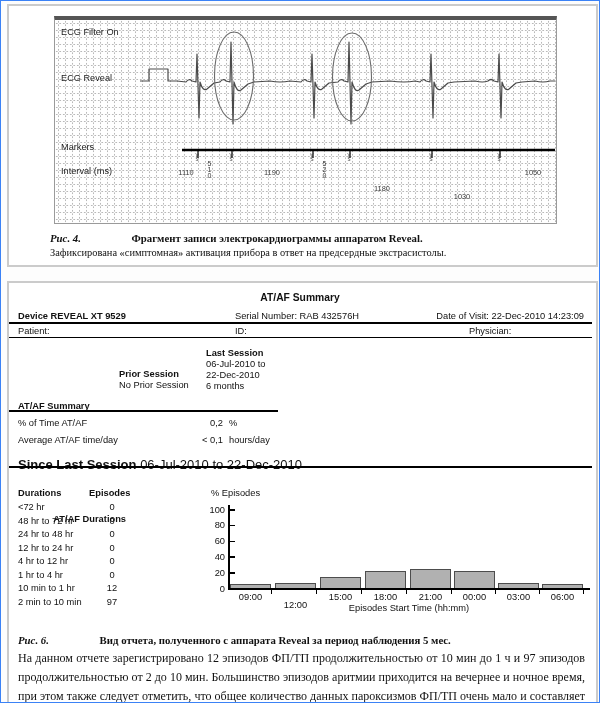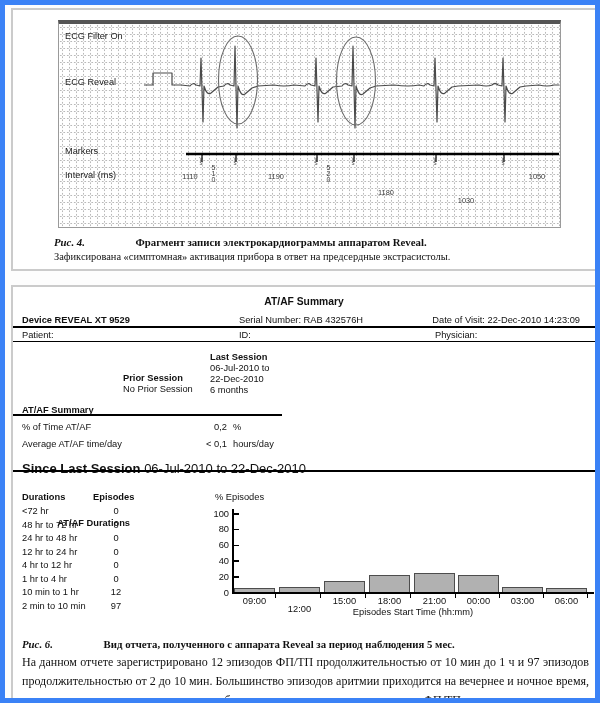--- a/index.html
+++ b/index.html
@@ -1,19 +1,19 @@
 <!DOCTYPE html>
 <html><head>
 <meta charset="utf-8">
 <style>
   html,body { margin:0; padding:0; background:#ffffff; }
   .page {
     position:relative; width:600px; height:703px; background:#fdfdfd;
     font-family:"Liberation Sans", sans-serif; color:#111;
-    overflow:hidden; border:5px solid #3b82f6; box-sizing:border-box;
+    overflow:hidden; border:1px solid #3b82f6; box-sizing:border-box;
   }
   .abs { position:absolute; }
   .figbox { position:absolute; background:#fff; border:2px solid #cbcbcb; }
 
   
   .ecg-panel {
     position:absolute; left:45px; top:10px; width:503px; height:208px;
     background-color:#fff;
     background-image:
       radial-gradient(circle, #b9b9b9 0.65px, rgba(0,0,0,0) 0.8px),
@@ -123,21 +123,21 @@
   <div class="figbox" style="left:6px; top:280px; width:587px; height:419px;">
   </div>
 
   <div class="rtitle" style="left:16px; top:291px; width:566px;">AT/AF Summary</div>
   <div class="rb" style="left:17px;  top:310px;">Device REVEAL XT 9529</div>
   <div class="r" style="left:234px; top:310px;">Serial Number: RAB 432576H</div>
   <div class="r" style="right:15px; top:310px;">Date of Visit: 22-Dec-2010 14:23:09</div>
   <div class="rule" style="left:8px; top:321px; width:583px; height:2px;"></div>
   <div class="r" style="left:17px;  top:325px;">Patient:</div>
   <div class="r" style="left:234px; top:325px;">ID:</div>
-  <div class="r" style="left:430px; top:325px;">Physician:</div>
+  <div class="r" style="left:468px; top:325px;">Physician:</div>
   <div class="rule" style="left:8px; top:336px; width:583px; height:1px;"></div>
 
   <div class="rb" style="left:205px; top:347px;">Last Session</div>
   <div class="r" style="left:205px; top:358px;">06-Jul-2010 to</div>
   <div class="r" style="left:205px; top:369px;">22-Dec-2010</div>
   <div class="r" style="left:205px; top:380px;">6 months</div>
   <div class="rb" style="left:118px; top:368px;">Prior Session</div>
   <div class="r" style="left:118px; top:379px;">No Prior Session</div>
 
   <div class="rb" style="left:17px; top:400px;">AT/AF Summary</div>

